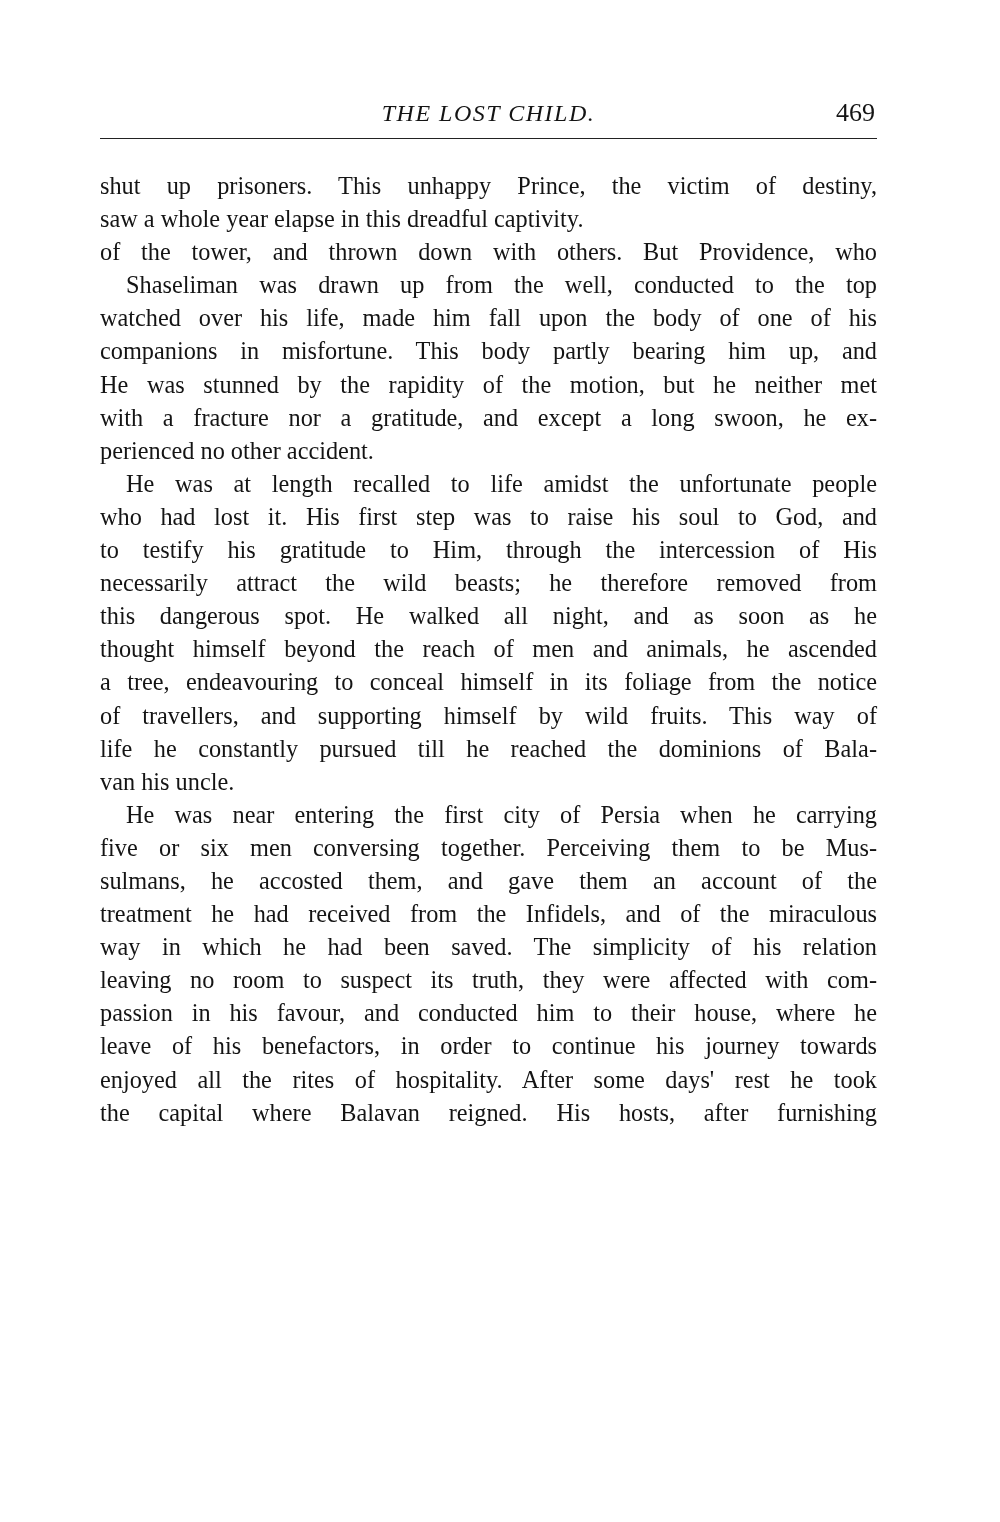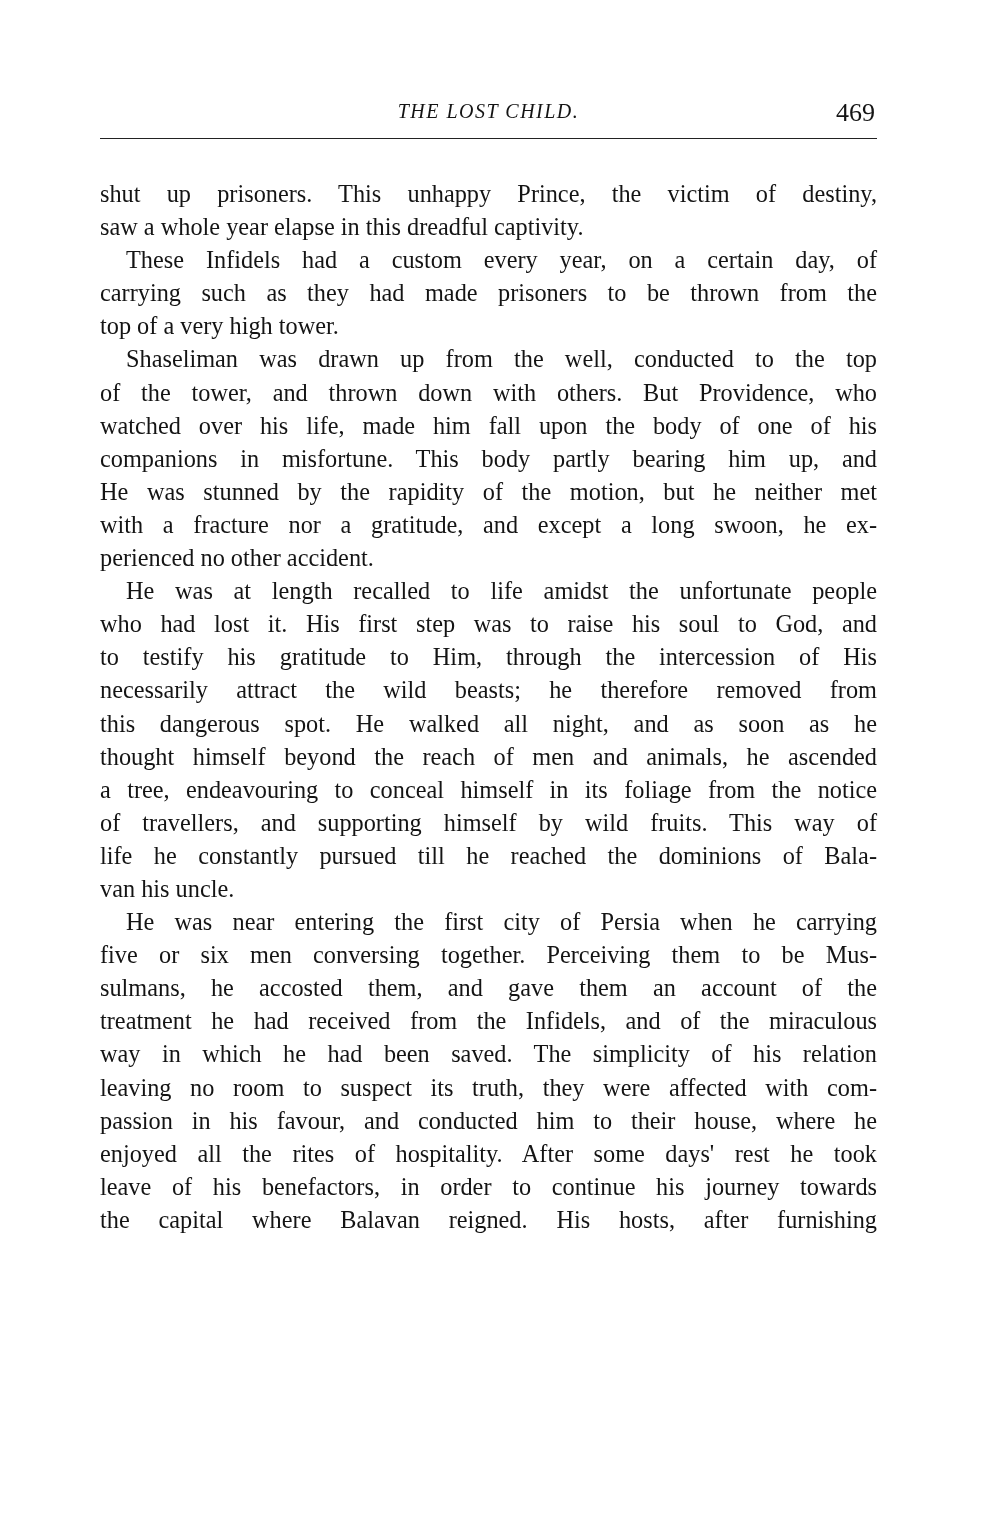--- a/index.html
+++ b/index.html
@@ -27,21 +27,21 @@
       left: 0;
       width: 777px;
       height: 40px;
     }
     .running-title {
       position: absolute;
       left: 0;
       width: 777px;
       text-align: center;
       font-style: italic;
-      font-size: 20px;
+      font-size: 24px;
       letter-spacing: 1.5px;
       top: 4px;
     }
     .page-number {
       position: absolute;
       right: 2px;
       top: 2px;
       font-size: 26px;
       font-family: Liberation Serif, serif;
     }
@@ -51,21 +51,20 @@
       left: 0;
       width: 777px;
       height: 0;
       border-top: 1.6px solid #222;
     }
     .body-text {
       position: absolute;
       top: 169px;
       left: 0;
       width: 777px;
-      margin-top: 8px;
     }
     .line {
       display: block;
       height: 33.1px;
       line-height: 33.1px;
       font-size: 24.3px;
       white-space: nowrap;
       text-align: justify;
       text-align-last: justify;
       overflow: visible;
@@ -85,27 +84,22 @@
     <span class="running-title">THE LOST CHILD.</span>
     <span class="page-number">469</span>
   </div>
   <div class="rule"></div>
   <div class="body-text" id="body-text">
       <div class="paragraph">
         <span class="line">shut up prisoners.  This unhappy Prince, the victim of destiny,</span>
         <span class="line last">saw a whole year elapse in this dreadful captivity.</span>
       </div>
       <div class="paragraph">
-        <span class="line indent">These Infidels had a custom every year, on a certain day, of</span>
-        <span class="line">carrying such as they had made prisoners to be thrown from the</span>
-        <span class="line last">top of a very high tower.</span>
-      </div>
-      <div class="paragraph">
+        <span class="line">of the tower, and thrown down with others.  But Providence, who</span>
         <span class="line indent">Shaseliman was drawn up from the well, conducted to the top</span>
-        <span class="line">of the tower, and thrown down with others.  But Providence, who</span>
         <span class="line">watched over his life, made him fall upon the body of one of his</span>
         <span class="line">companions in misfortune.  This body partly bearing him up, and</span>
         <span class="line">He was stunned by the rapidity of the motion, but he neither met</span>
         <span class="line">with a fracture nor a gratitude, and except a long swoon, he ex-</span>
         <span class="line last">perienced no other accident.</span>
       </div>
       <div class="paragraph">
         <span class="line indent">He was at length recalled to life amidst the unfortunate people</span>
         <span class="line">who had lost it.  His first step was to raise his soul to God, and</span>
         <span class="line">to testify his gratitude to Him, through the intercession of His</span>
@@ -118,18 +112,18 @@
         <span class="line last">van his uncle.</span>
       </div>
       <div class="paragraph">
         <span class="line indent">He was near entering the first city of Persia when he carrying</span>
         <span class="line">five or six men conversing together.  Perceiving them to be Mus-</span>
         <span class="line">sulmans, he accosted them, and gave them an account of the</span>
         <span class="line">treatment he had received from the Infidels, and of the miraculous</span>
         <span class="line">way in which he had been saved.  The simplicity of his relation</span>
         <span class="line">leaving no room to suspect its truth, they were affected with com-</span>
         <span class="line">passion in his favour, and conducted him to their house, where he</span>
+        <span class="line">leave of his benefactors, in order to continue his journey towards</span>
         <span class="line">enjoyed all the rites of hospitality.  After some days' rest he took</span>
-        <span class="line">leave of his benefactors, in order to continue his journey towards</span>
         <span class="line">the capital where Balavan reigned.  His hosts, after furnishing</span>
       </div>
     </div>
 </div>
 
 </body></html>

